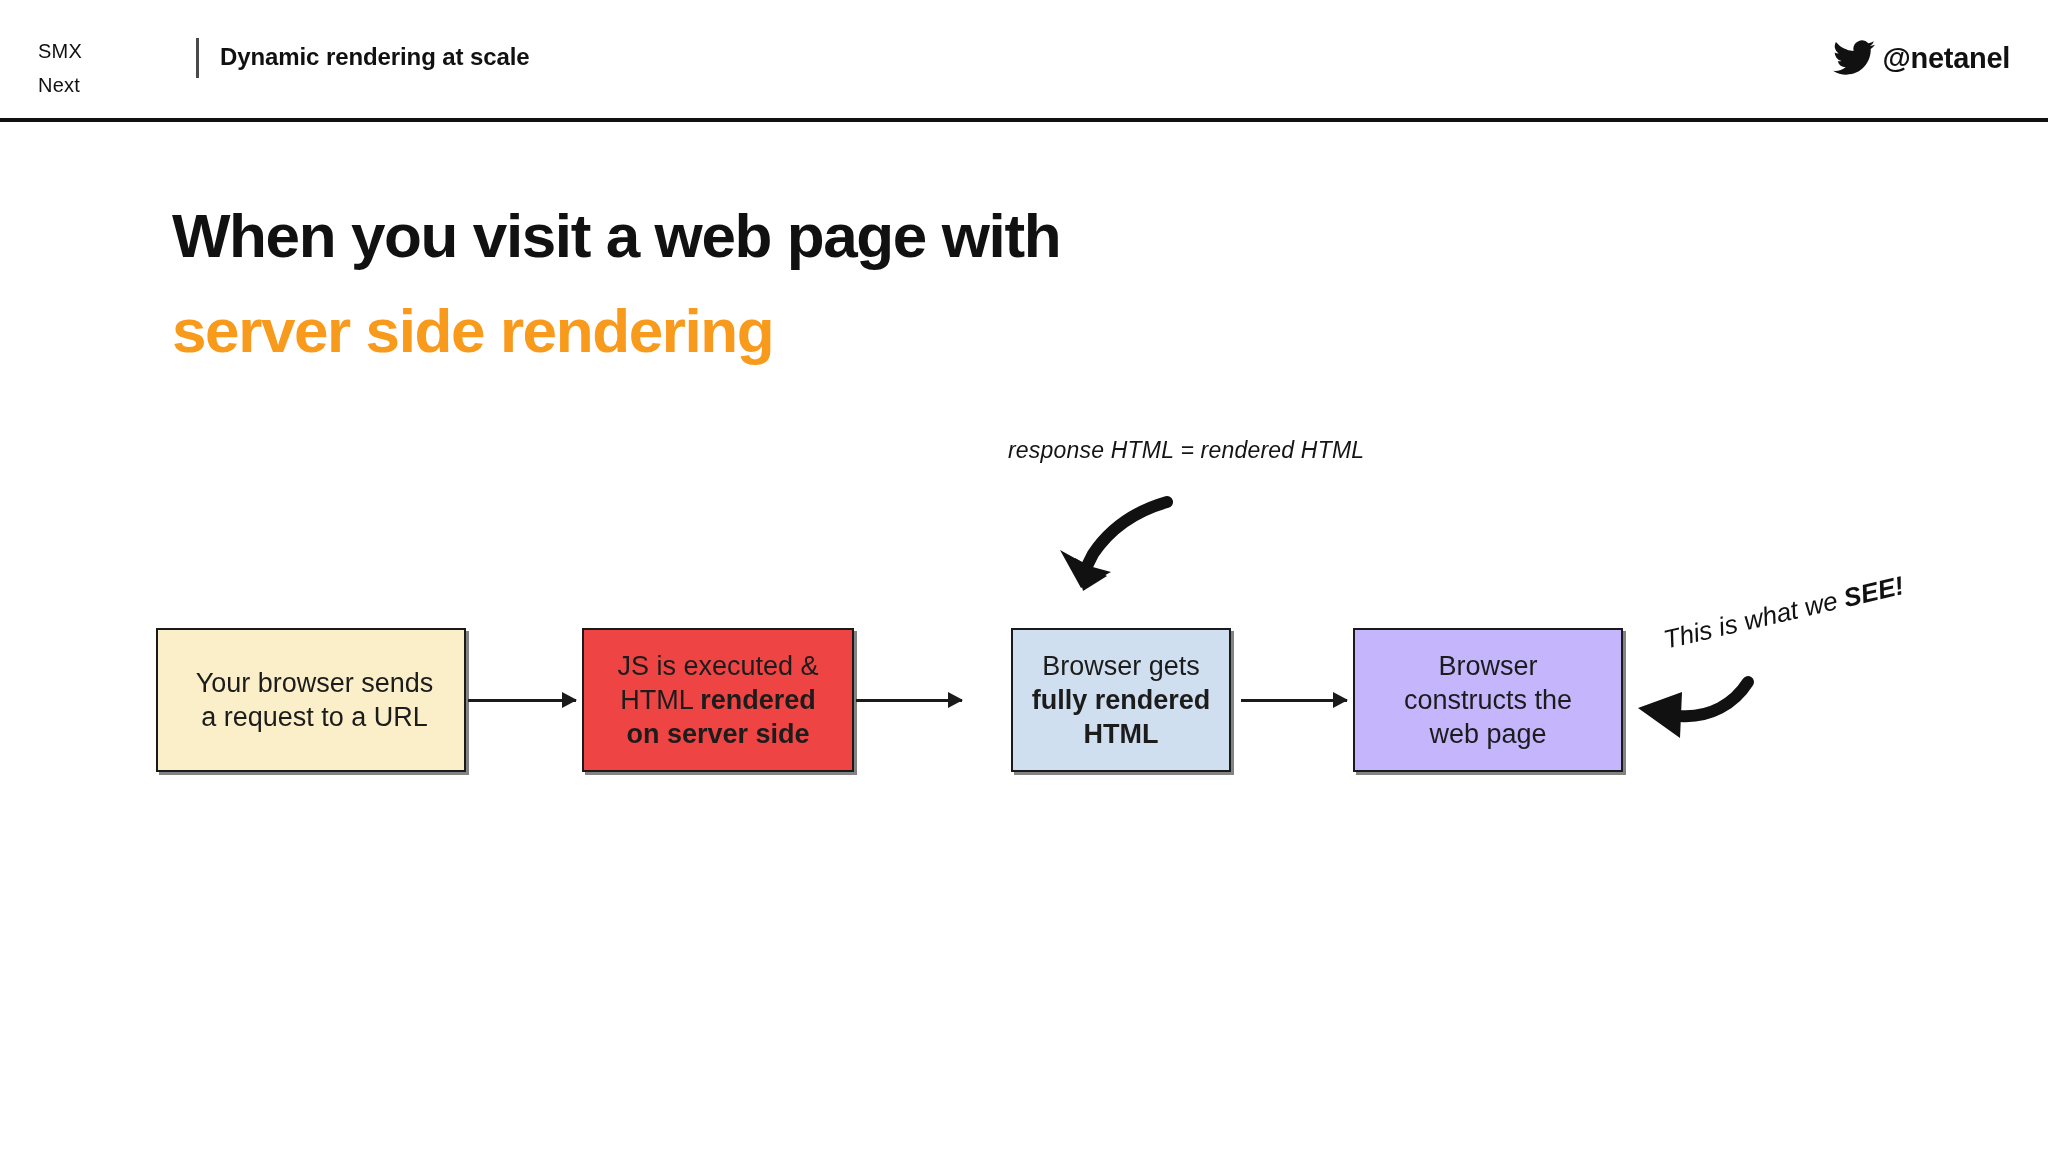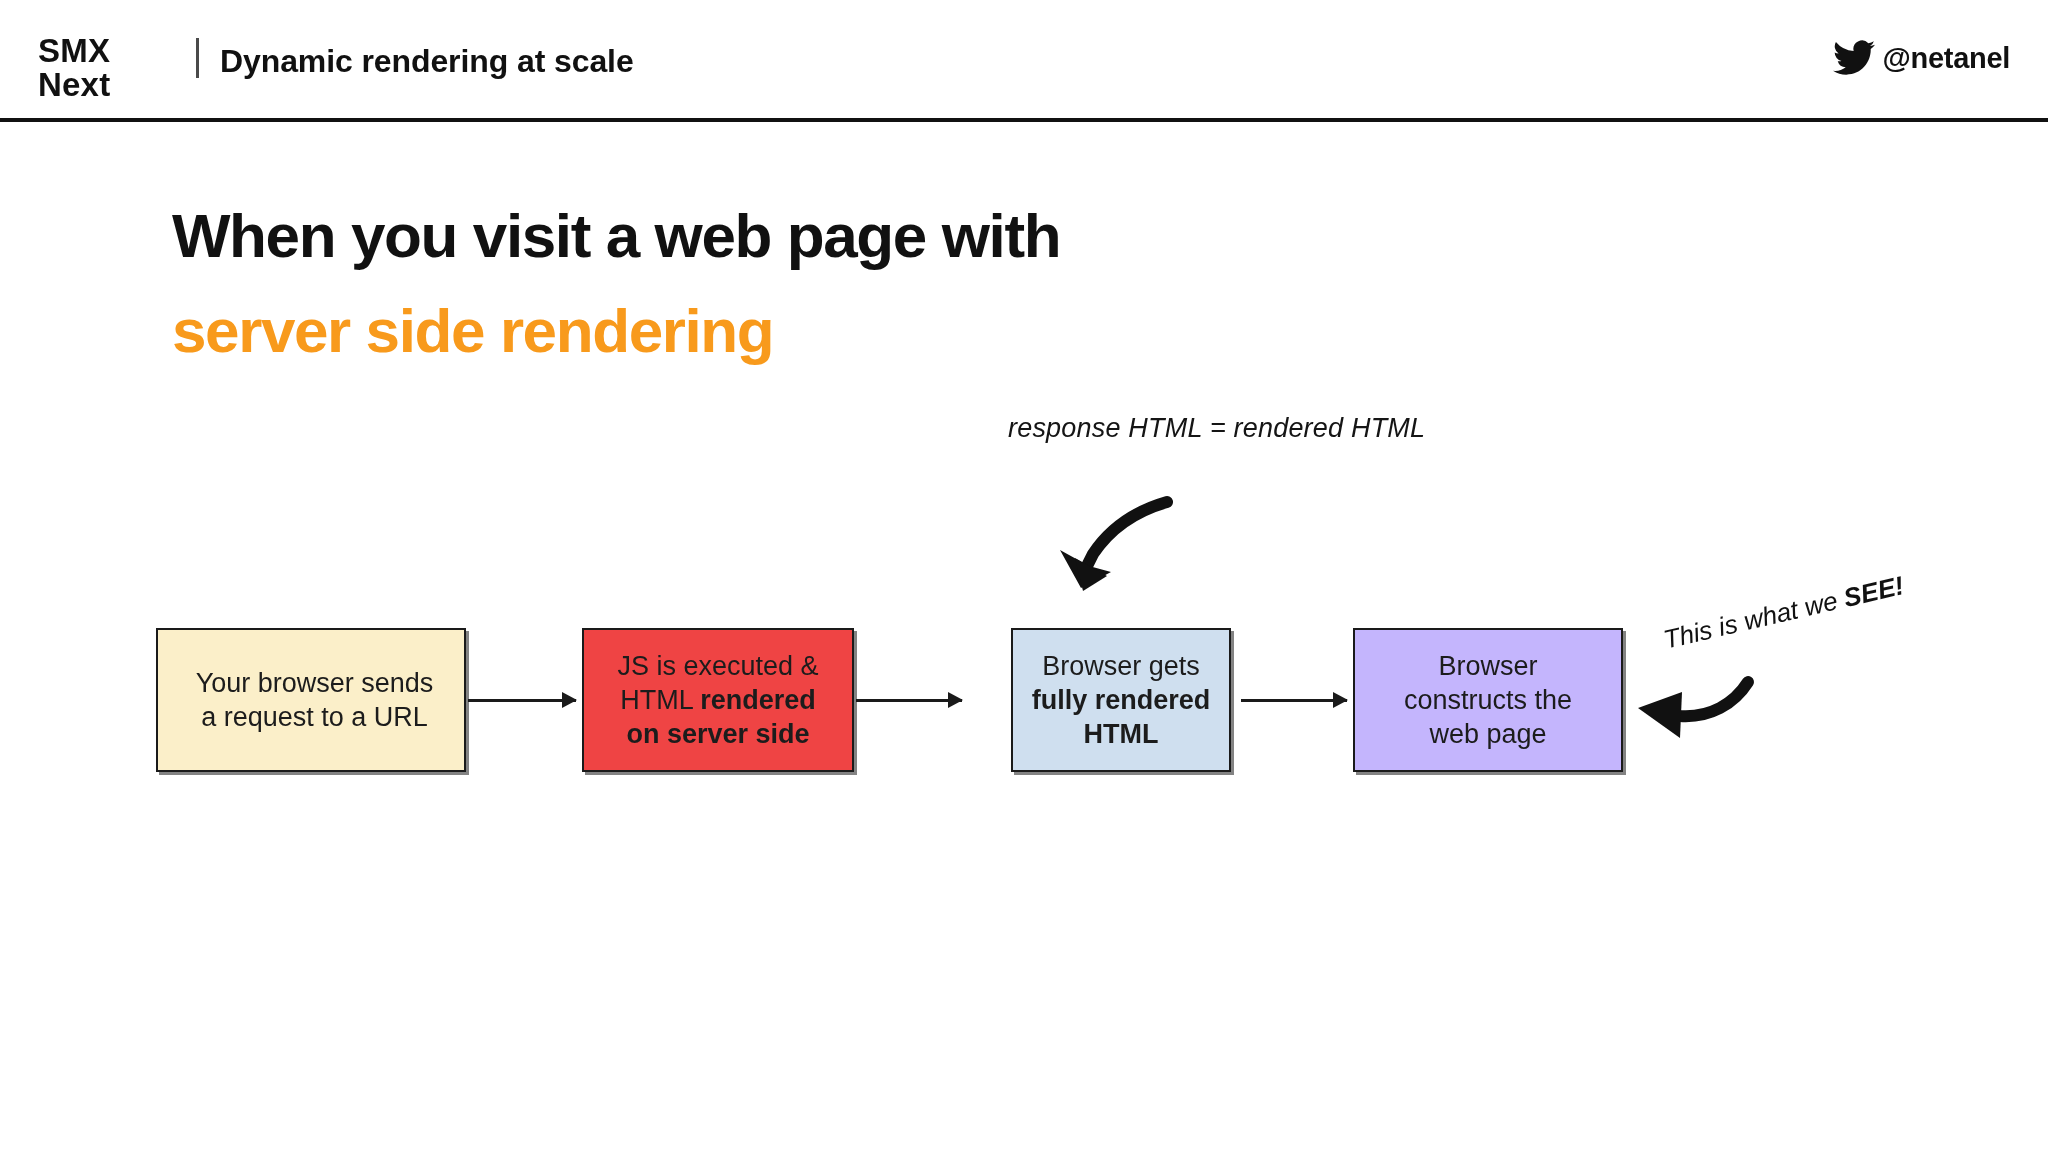--- a/index.html
+++ b/index.html
@@ -21,36 +21,36 @@
     position: absolute;
     left: 0; top: 0;
     width: 2048px;
     height: 122px;
     border-bottom: 4px solid #111111;
     box-sizing: border-box;
   }
   #brand {
     position: absolute;
     left: 38px; top: 34px;
-    font-size: 33px;
-    font-weight: bold;
+    font-size: 20px;
+    font-weight: normal;
     line-height: 34px;
     letter-spacing: 0.2px;
     color: #111111;
   }
   #header-divider {
     position: absolute;
     left: 196px; top: 38px;
     width: 3px; height: 40px;
     background: #4a4a4a;
   }
   #deck-title {
     position: absolute;
     left: 220px; top: 43px;
-    font-size: 32px;
+    font-size: 24px;
     font-weight: bold;
     letter-spacing: -0.1px;
     color: #111111;
   }
   #twitter-handle {
     position: absolute;
     right: 38px; top: 40px;
     display: flex;
     align-items: center;
     gap: 8px;
@@ -123,22 +123,22 @@
     border-top: 8px solid transparent;
     border-bottom: 8px solid transparent;
   }
   #conn-1 { left: 468px; width: 108px; }
   #conn-2 { left: 856px; width: 106px; }
   #conn-3 { left: 1241px; width: 106px; }
 
   
   #annotation-response {
     position: absolute;
-    left: 1008px; top: 413px;
-    font-size: 27px;
+    left: 1008px; top: 437px;
+    font-size: 23px;
     font-style: italic;
     color: #151515;
     letter-spacing: 0.2px;
     white-space: nowrap;
   }
   #arrow-response { position: absolute; left: 1045px; top: 492px; }
 
   #annotation-see {
     position: absolute;
     left: 1664px; top: 625px;

